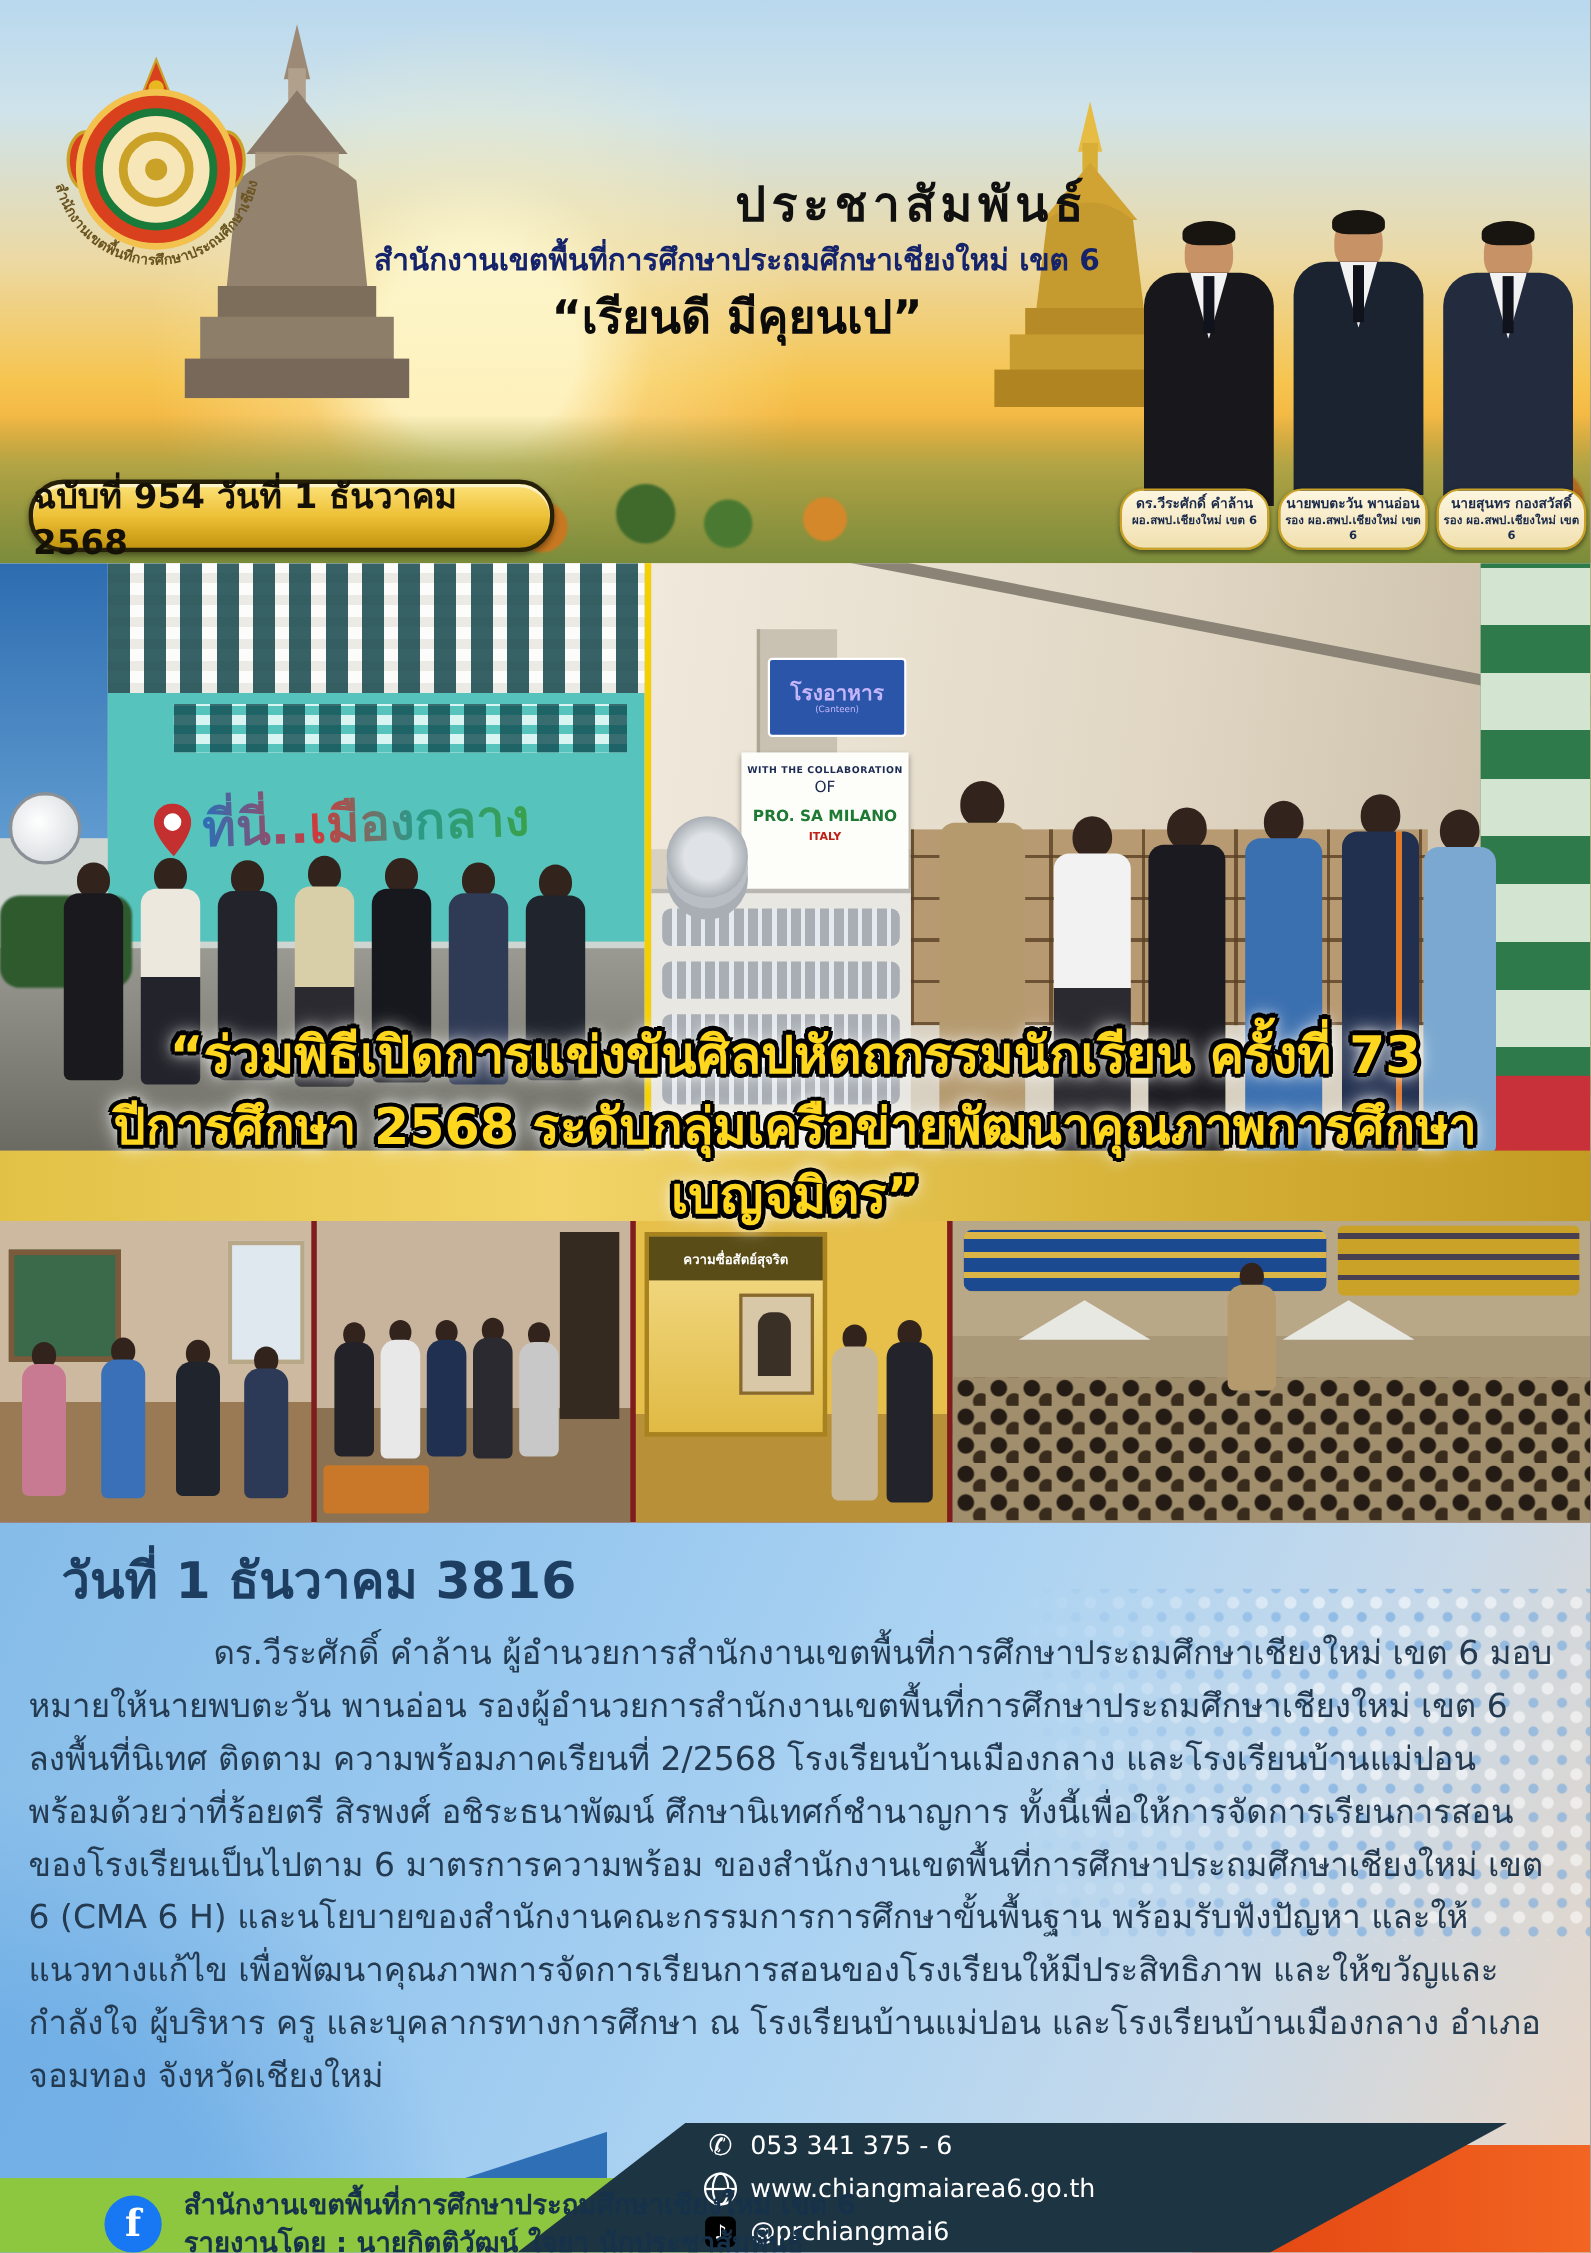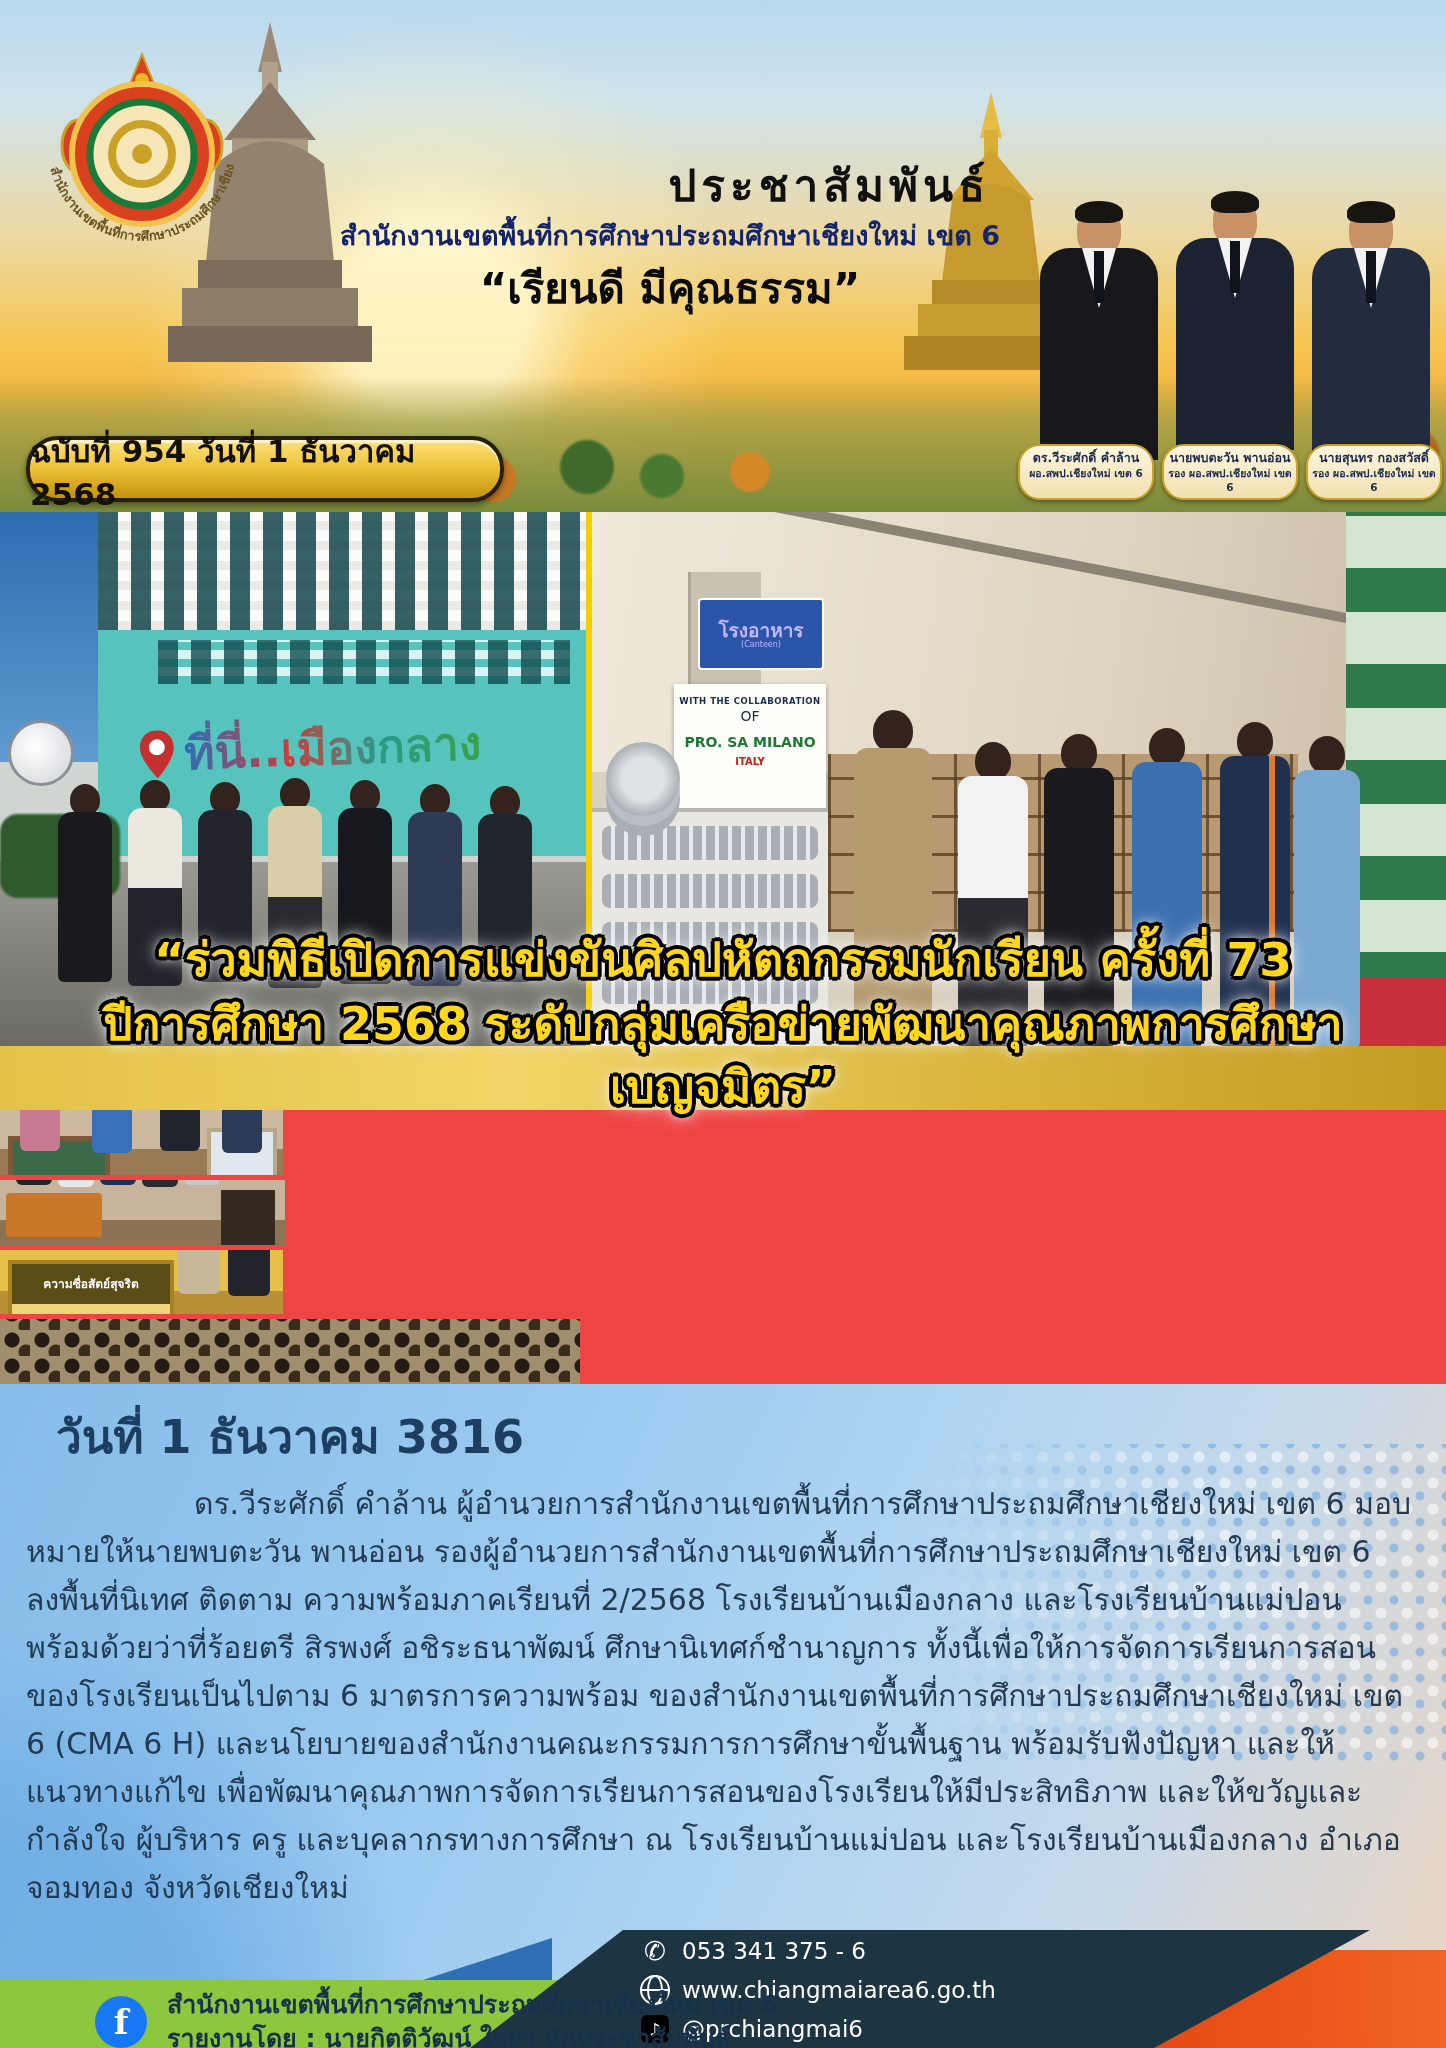--- a/index.html
+++ b/index.html
@@ -113,22 +113,22 @@
     background:linear-gradient(90deg,#e2c246 0%,#f2d468 35%,#d8b43a 70%,#c39b22 100%);}
   .headline{position:absolute;left:0;top:928px;width:1446px;z-index:5;text-align:center;}
   .hl{font-weight:800;color:#ffd71e;line-height:1.38;
     text-shadow:-3px -3px 0 #000,3px -3px 0 #000,-3px 3px 0 #000,3px 3px 0 #000,
       -4px 0 0 #000,4px 0 0 #000,0 -4px 0 #000,0 4px 0 #000,
       0 0 10px #fff,0 0 16px #fff,0 0 22px rgba(255,255,255,.8);}
   .hl1{font-size:47px;}
   .hl2{font-size:46px;}
 
   
-  .strip{position:absolute;left:0;top:1110px;width:1446px;height:274px;background:#ef4444;
-    display:flex;gap:5px;z-index:3;flex-direction:column;}
+  .strip{position:absolute;left:0;top:1110px;width:1446px;height:274px;background:#7f1d1d;
+    display:flex;gap:5px;z-index:3;}
   .s{position:relative;overflow:hidden;height:274px;}
   .s1{width:283px;background:linear-gradient(180deg,#cdb9a0 0 60%,#9a7a54 60% 100%);}
   .board{position:absolute;left:8px;top:26px;width:92px;height:92px;background:#3a6a4a;border:5px solid #7a5a3a;}
   .win{position:absolute;right:6px;top:18px;width:62px;height:104px;background:#dfe8ee;border:4px solid #b8a888;}
   .s2{width:285px;background:linear-gradient(180deg,#c8b49c 0 62%,#8a7252 62% 100%);}
   .door{position:absolute;right:10px;top:10px;width:54px;height:170px;background:#352a20;}
   .desk{position:absolute;left:6px;bottom:8px;width:96px;height:44px;background:#c87828;border-radius:4px;}
   .s3{width:283px;background:linear-gradient(180deg,#e6c04a 0 64%,#b89038 64% 100%);}
   .poster3{position:absolute;left:8px;top:10px;width:158px;height:178px;
     background:linear-gradient(180deg,#f4dd8c,#e0ba44);border:4px solid #a8821e;}
@@ -229,21 +229,21 @@
       <circle cx="104" cy="104" r="30" fill="none" stroke="#caa227" stroke-width="8"></circle>
       <circle cx="104" cy="104" r="10" fill="#caa227"></circle>
       <path id="arcpath" d="M 12 116 A 94 94 0 0 0 196 116" fill="none"></path>
       <text font-size="13" fill="#6a5420" font-weight="bold">
         <textPath href="#arcpath" startOffset="1%">สำนักงานเขตพื้นที่การศึกษาประถมศึกษาเชียงใหม่ เขต 6</textPath>
       </text>
     </svg>
 
     <div class="nl-sub">ประชาสัมพันธ์</div>
     <div class="nl-org">สำนักงานเขตพื้นที่การศึกษาประถมศึกษาเชียงใหม่ เขต 6</div>
-    <div class="nl-slogan">“เรียนดี  มีคุณธรรม”</div>
+    <div class="nl-slogan">“เรียนดี  มีคุยนเป”</div>
 
     <div class="officials">
       <div class="person">
         <div class="p-head">
             <div class="p-hair"></div>
           </div>
         <div class="p-body" style="--c:1;background:#17171c;">
           <div class="p-shirt"></div>
             <div class="p-tie"></div>
         </div>

